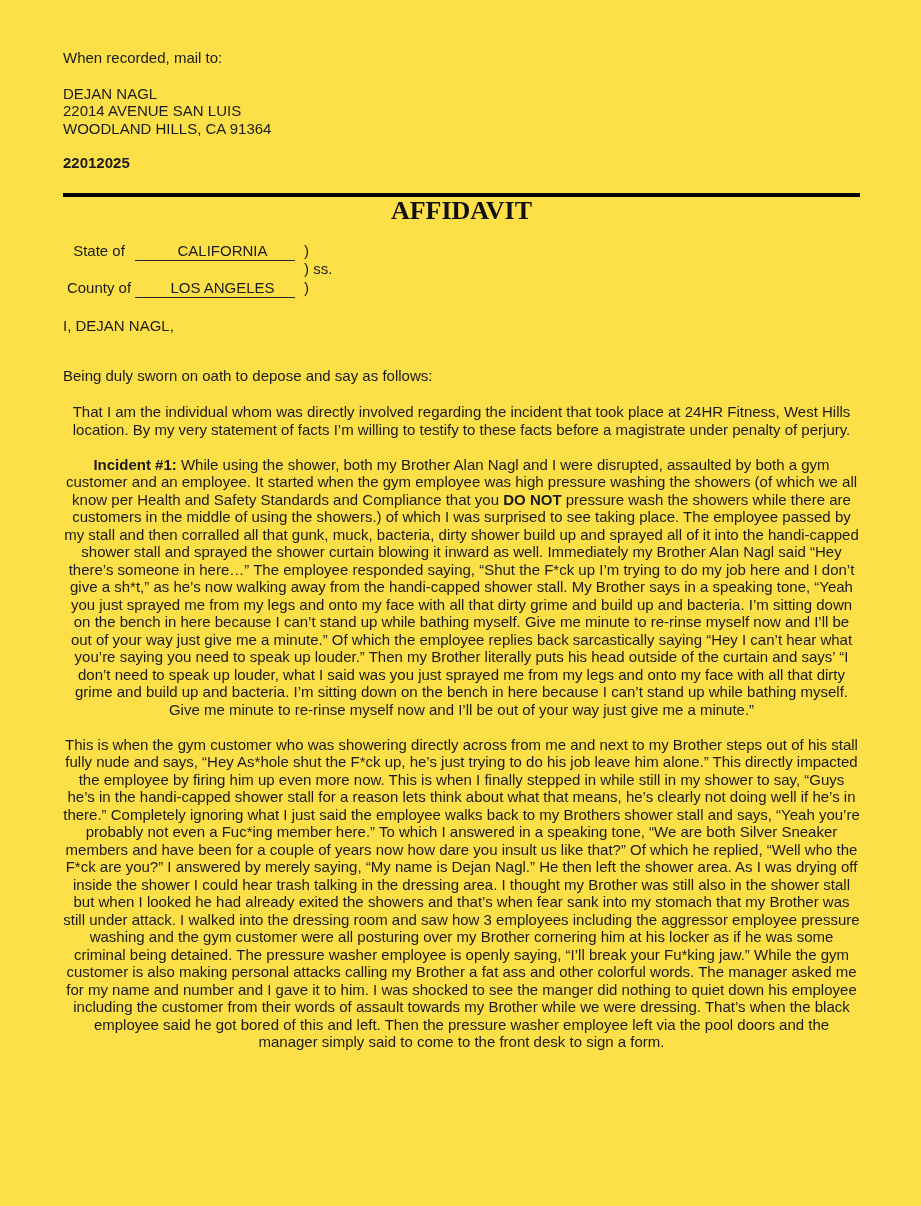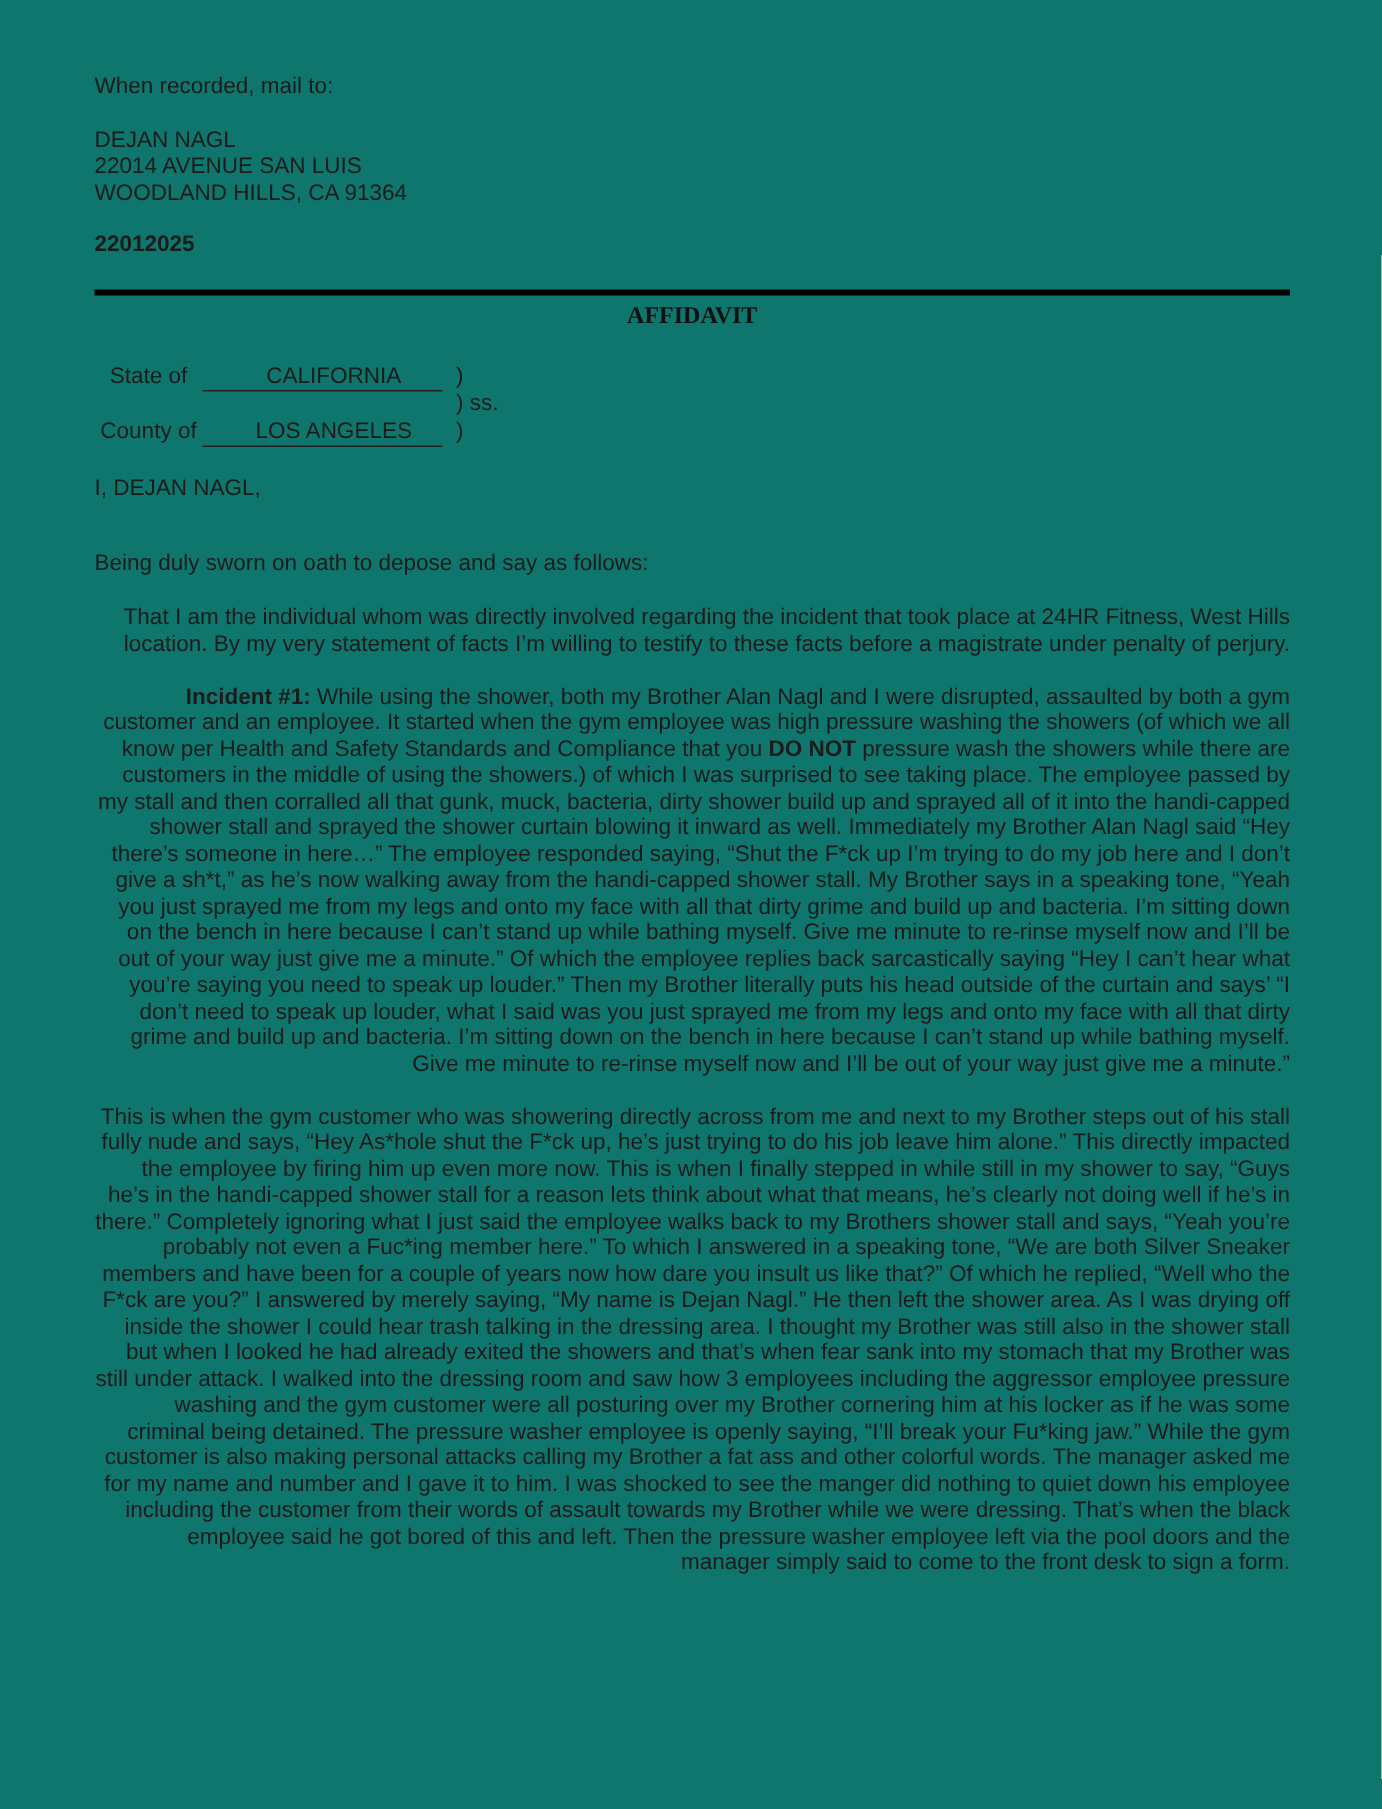--- a/index.html
+++ b/index.html
@@ -1,56 +1,56 @@
 <!DOCTYPE html>
 <html><head>
 <meta charset="utf-8">
 <style>
   html, body { margin: 0; padding: 0; background: #ffffff; }
   .page {
     position: relative;
     width: 921px;
     height: 1206px;
-    background: #0f766e;
+    background: #fde047;
     box-sizing: border-box;
     padding: 49px 61px 0 63px;
     font-family: "Liberation Sans", "DejaVu Sans", sans-serif;
     font-size: 15px;
     line-height: 17.5px;
     color: #1b1b1b;
     overflow: hidden;
   }
   .mail-to { margin-bottom: 18px; }
   .address { margin-bottom: 17px; }
   .ref-number { margin-bottom: 21px; font-weight: bold; }
   .rule { height: 4px; background: #000; margin-bottom: 2px; }
   .order-no { margin-bottom: 7px; }
   .title {
     font-family: "Liberation Serif", "DejaVu Serif", serif;
-    font-size: 16px;
+    font-size: 26px;
     font-weight: 700;
     line-height: 23px;
     text-align: center;
     color: #101010;
     margin: 0 0 20px 0;
   }
   .jurat { margin-bottom: 20px; }
   .jurat-row { display: flex; align-items: baseline; height: 18.5px; line-height: 18.5px; text-align: center; }
   .jurat-label { width: 72px; flex: none; }
   .jurat-line {
     width: 160px; flex: none;
     border-bottom: 1.5px solid #222;
     padding-left: 15px;
     box-sizing: border-box;
   }
   .jurat-spacer { width: 232px; flex: none; }
   .jurat-paren { margin-left: 9px; flex: none; white-space: pre; }
   .affiant { margin-bottom: 32px; }
   .oath { margin-bottom: 19px; }
-  .para { margin: 0 0 17.5px 0; text-align: right; }
+  .para { margin: 0 0 17.5px 0; text-align: center; }
   .b { font-weight: 700; }
 </style>
 </head>
 <body>
 
 <div class="page">
 
   <div class="mail-to">When recorded, mail to:</div>
 
   <div class="address">

